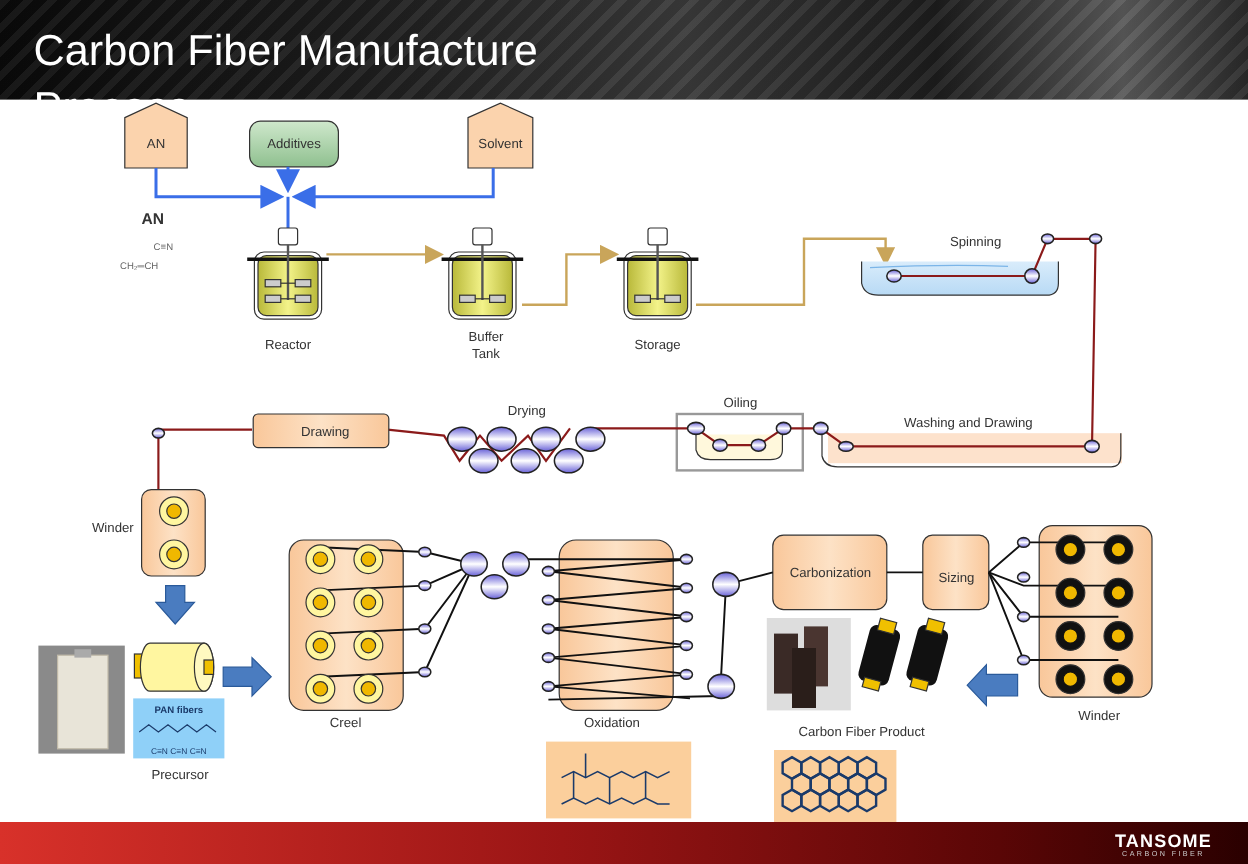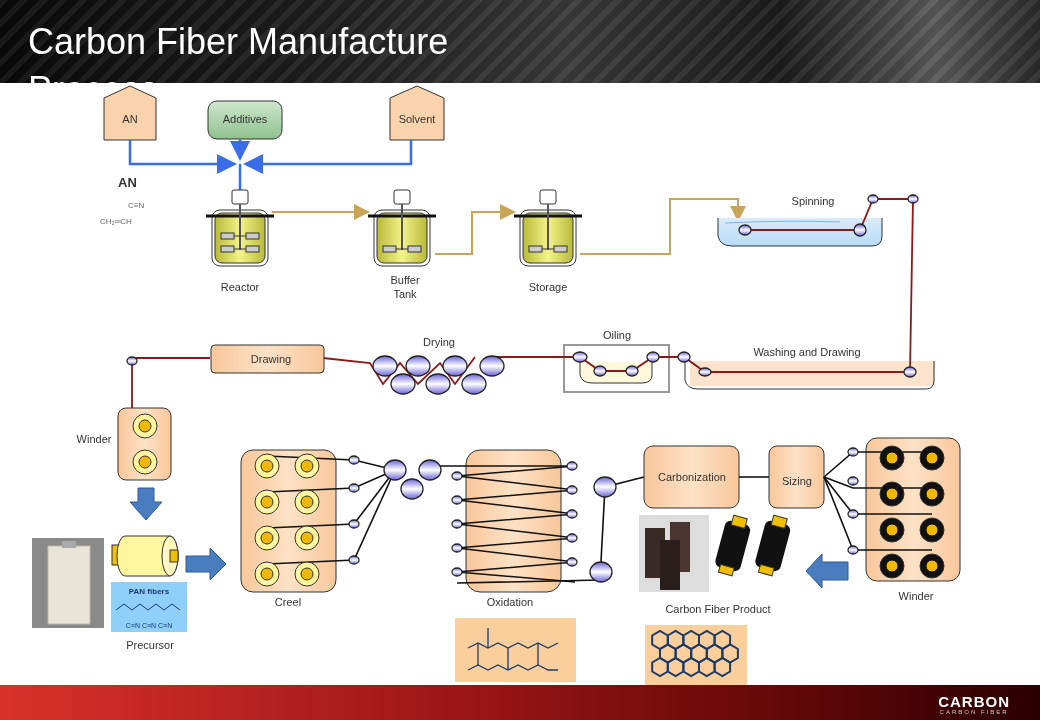--- a/index.html
+++ b/index.html
@@ -390,15 +390,15 @@
         <path d="M683.4,671.5L675.6,676.0L667.8,671.5L667.8,662.5L675.6,658.0L683.4,662.5Z"></path>
         <path d="M699.0,671.5L691.2,676.0L683.4,671.5L683.4,662.5L691.2,658.0L699.0,662.5Z"></path>
         <path d="M714.6,671.5L706.8,676.0L699.0,671.5L699.0,662.5L706.8,658.0L714.6,662.5Z"></path>
         <path d="M730.1,671.5L722.4,676.0L714.6,671.5L714.6,662.5L722.4,658.0L730.1,662.5Z"></path>
       </g>
   </g>
 </svg>
 
 <div id="footer"></div>
 <div id="logo">
-  <div class="main">CARBON</div>
+  <div class="main">TANSOME</div>
   <div class="sub">CARBON FIBER</div>
 </div>
 
 </body></html>

